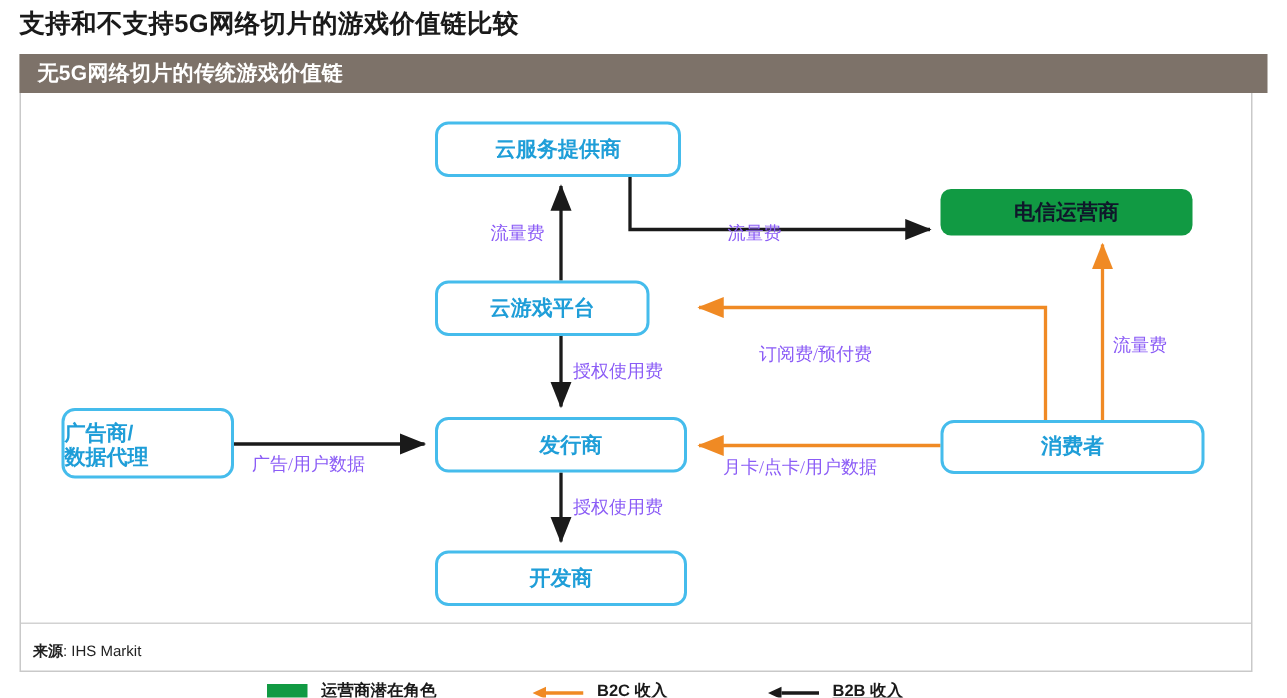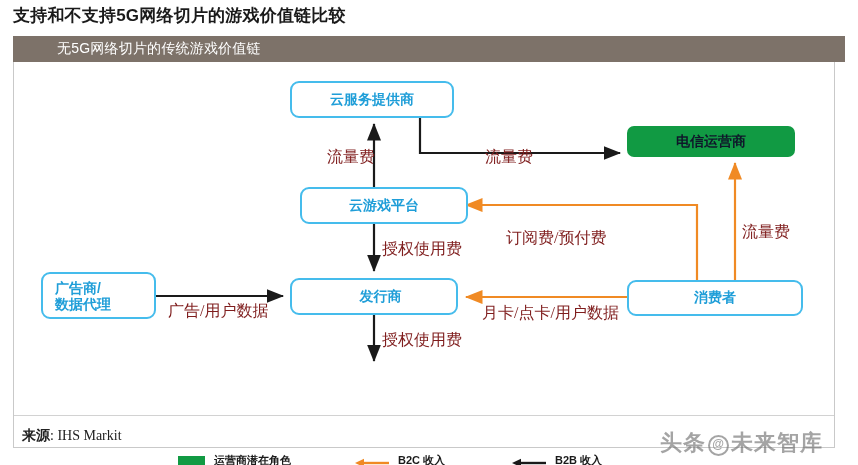--- a/index.html
+++ b/index.html
@@ -28,57 +28,57 @@
     box-sizing:border-box;
   }
   .header-bar{
     position:absolute;left:13px;top:36px;
     width:832px;height:26px;
     background:#7d7269;
     box-sizing:border-box;
   }
   .header-bar-label{
     position:absolute;left:12px;top:4px;
-    color:#ffffff;font-size:14px;font-weight:400;
-    white-space:nowrap;letter-spacing:.2px;margin-left:32px;
+    color:#ffffff;font-size:14px;font-weight:700;
+    white-space:nowrap;letter-spacing:.2px;
   }
 
   
   .canvas{position:absolute;left:0;top:0;width:858px;height:465px;}
 
   
   .node{
     position:absolute;box-sizing:border-box;
     display:flex;align-items:center;justify-content:center;
     font-size:14px;font-weight:700;
     border-radius:9px;
     white-space:nowrap;
   }
   .node.blue{
     border:2px solid #45bcec;background:#ffffff;color:#1f9ed8;
   }
   .node.green{
     border:none;background:#119a43;color:#0f172a;border-radius:7px;
   }
-  .node.leftalign{justify-content:flex-start;padding-left:12px;text-align:left;}
+  .node.leftalign{justify-content:flex-start;padding-left:0;text-align:left;}
   .node .line2{display:block;}
 
   
   .flab{
-    position:absolute;font-size:16px;color:#7f1d1d;white-space:nowrap;
+    position:absolute;font-size:12px;color:#8b5cf6;white-space:nowrap;
     font-family:"Liberation Serif","DejaVu Serif",serif;
   }
 
   
   .legend-sep{
     position:absolute;left:14px;top:415px;width:820px;height:1px;background:#d2d2d2;
   }
   .src{
     position:absolute;left:22px;top:427px;
-    font-size:14px;color:#222;white-space:nowrap;font-family:Liberation Serif, serif;
+    font-size:10px;color:#222;white-space:nowrap;
   }
   .src b{font-weight:700;}
   .lg-item{position:absolute;top:425px;display:flex;align-items:center;white-space:nowrap;margin-top:28px;}
   .lg-swatch{width:27px;height:10px;background:#119a43;display:inline-block;margin-right:9px;}
   .lg-text{font-size:11px;color:#1a1a1a;font-weight:700;}
   .lg-arrow{width:34px;height:12px;display:inline-block;margin-right:9px;}
 
   
   .watermark{
     position:absolute;left:660px;top:428px;
@@ -128,28 +128,31 @@
 
     <path d="M627,297 L466,297" stroke="#f08a24" stroke-width="2.2" fill="none" marker-end="url(#arrO)"></path>
 
     <path d="M735,280 L735,163" stroke="#f08a24" stroke-width="2.2" fill="none" marker-end="url(#arrO)"></path>
   </svg>
 
   <div class="node blue" style="left:290px;top:81px;width:164px;height:37px;">
     <span>云服务提供商</span>
   </div>
 
-  <div class="node blue" style="left:300px;top:187px;width:168px;height:37px;">
+  <div class="node blue" style="left:290px;top:187px;width:143px;height:37px;">
     <span>云游戏平台</span>
   </div>
 
   <div class="node blue" style="left:290px;top:278px;width:168px;height:37px;padding-left:13px;">
     <span>发行商</span>
   </div>
 
+  <div class="node blue" style="left:290px;top:367px;width:168px;height:37px;">
+    <span>开发商</span>
+  </div>
 
   <div class="node blue leftalign" style="left:41px;top:272px;width:115px;height:47px;line-height:16px;">
     <div>
       <span class="line2">广告商/</span>
       <span class="line2">数据代理</span>
     </div>
   </div>
 
   <div class="node green" style="left:627px;top:126px;width:168px;height:31px;">
     <span>电信运营商</span>
@@ -196,17 +199,14 @@
   <div class="lg-item" style="left:512px;text-decoration:underline;">
     <span class="lg-arrow">
       <svg width="34" height="12" viewBox="0 0 34 12" xmlns="http://www.w3.org/2000/svg">
         <path d="M34,6 L9,6" stroke="#1a1a1a" stroke-width="2.4" fill="none"></path>
         <path d="M0,6 L9,1.8 L9,10.2 z" fill="#1a1a1a"></path>
       </svg>
     </span>
     <span class="lg-text">B2B 收入</span>
   </div>
 
-  <div class="watermark">
-    <span>头条</span><span class="wm-at">@</span><span>未来智库</span>
-  </div>
 
 </div>
 
 </body></html>

